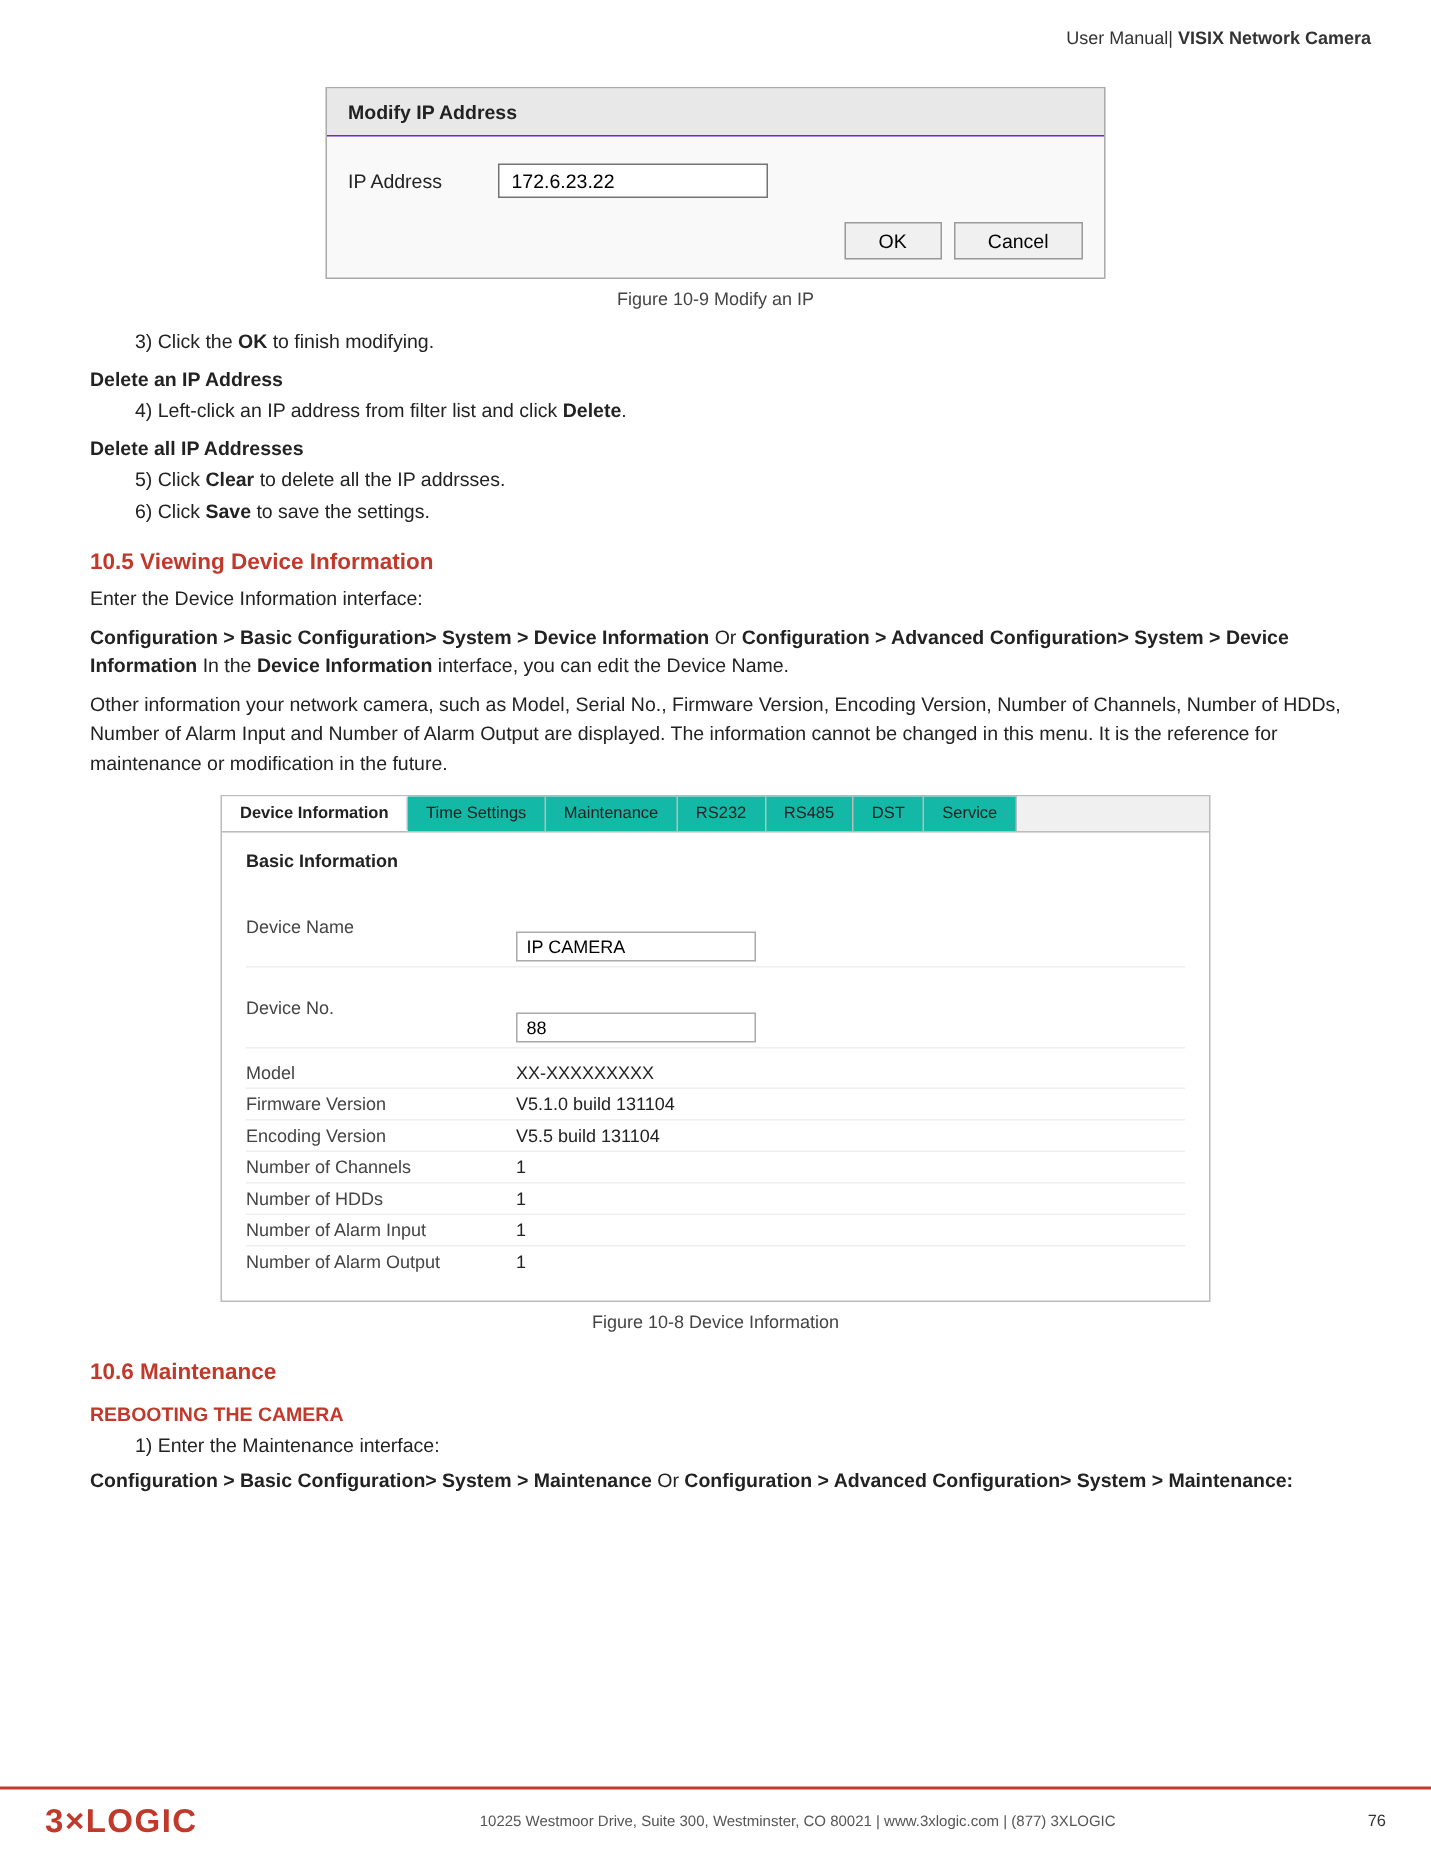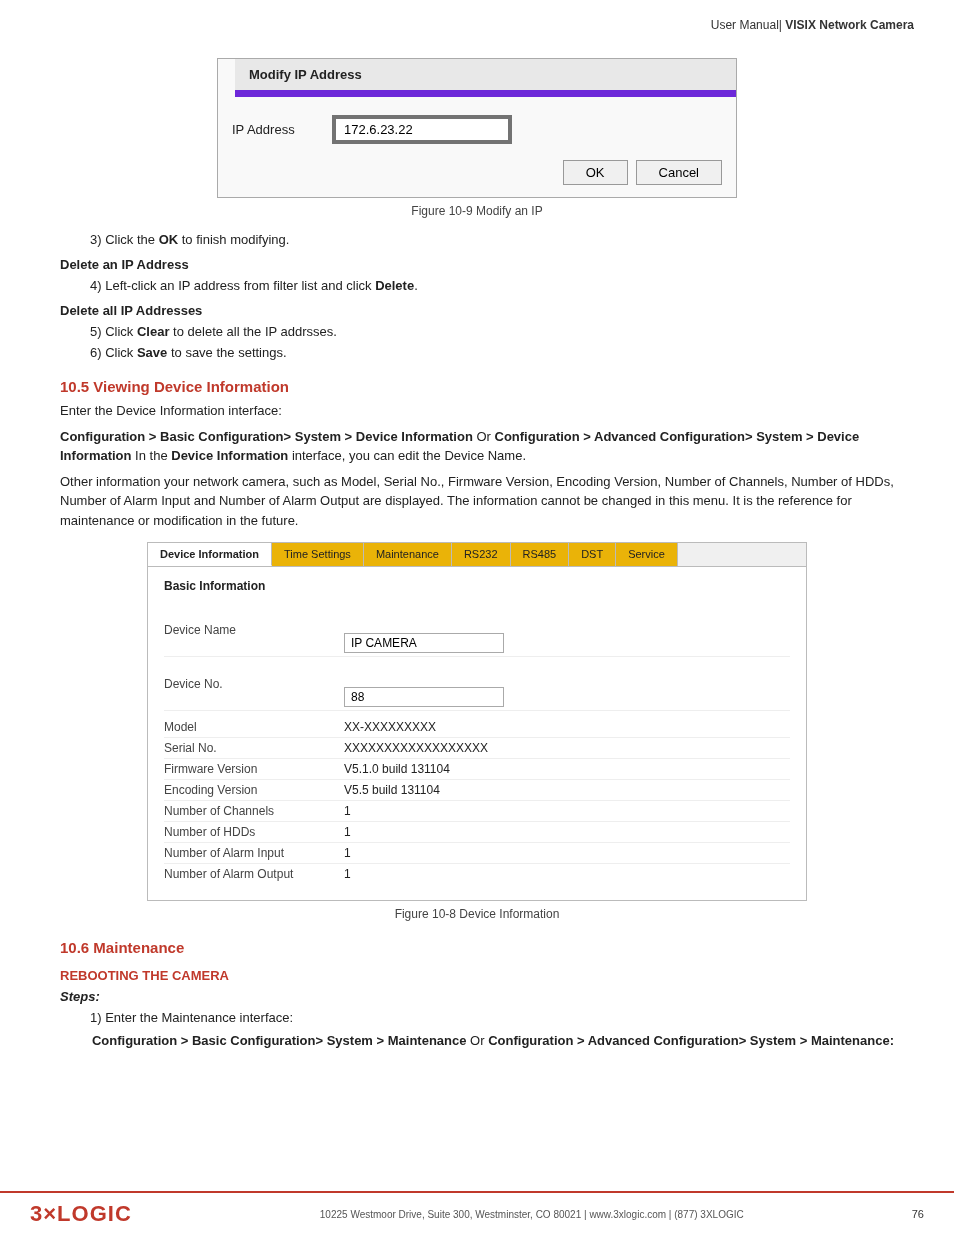--- a/index.html
+++ b/index.html
@@ -34,38 +34,37 @@
       border: 1px solid #aaa;
       margin: 10px auto 6px auto;
       width: 520px;
       background: #f9f9f9;
     }
     .modify-ip-title {
       background: #e8e8e8;
       padding: 8px 14px;
       font-weight: bold;
       font-size: 13px;
-      border-bottom: 7px solid #6d28d9;
-      margin-left: 17px;
+      border-bottom: 1px solid #6d28d9;
     }
     .modify-ip-body {
       padding: 18px 14px 12px 14px;
     }
     .modify-ip-row {
       display: flex;
       align-items: center;
       margin-bottom: 16px;
     }
     .modify-ip-label {
       width: 100px;
       font-size: 13px;
       color: #222;
     }
     .modify-ip-input {
-      border: 4px solid #737373;
+      border: 1px solid #737373;
       padding: 3px 8px;
       font-size: 13px;
       width: 180px;
       background: #fff;
     }
     .modify-ip-buttons {
       display: flex;
       justify-content: flex-end;
       gap: 8px;
       margin-top: 4px;
@@ -118,21 +117,21 @@
     .tab-bar {
       display: flex;
       border-bottom: 1px solid #bbb;
       background: #f0f0f0;
     }
     .tab-item {
       padding: 5px 12px;
       font-size: 11px;
       border-right: 1px solid #bbb;
       cursor: pointer;
-      background: #eab308;
+      background: #14b8a6;
     }
     .tab-item.active {
       background: #fff;
       border-bottom: 1px solid #fff;
       font-weight: bold;
     }
     .device-info-inner {
       padding: 12px 16px 16px 16px;
     }
     .basic-info-heading {
@@ -213,21 +212,21 @@
     .footer-page {
       font-size: 11px;
       color: #333;
     }
 
     p.body-text {
       font-size: 13px;
       margin: 6px 0;
       line-height: 1.5;
     }
-    .indent2 { margin-left: 30px; text-align: right; }
+    .indent2 { margin-left: 30px; }
 
     .di-spacer { height: 6px; }
   </style>
 </head>
 <body>
 
 <div class="page-header">
   <span>User Manual|</span><strong> VISIX Network Camera</strong>
 </div>
 
@@ -299,24 +298,20 @@
         <span class="di-label">Device No.</span>
         <input class="di-input" type="text" value="88" style="">
       </div>
       <div class="di-spacer"></div>
 
       <div class="di-row">
         <span class="di-label">Model</span>
         <span class="di-value">XX-XXXXXXXXX</span>
       </div>
 
-      <div class="di-row">
-        <span class="di-label">Serial No.</span>
-        <span class="di-value">XXXXXXXXXXXXXXXXXX</span>
-      </div>
 
       <div class="di-row">
         <span class="di-label">Firmware Version</span>
         <span class="di-value">V5.1.0 build 131104</span>
       </div>
 
       <div class="di-row">
         <span class="di-label">Encoding Version</span>
         <span class="di-value">V5.5 build 131104</span>
       </div>
@@ -343,21 +338,20 @@
     </div>
   </div>
   <div class="figure-caption">Figure 10-8 Device Information</div>
 
   <div class="section-title-red">
     <span class="section-num">10.6</span><span> Maintenance</span>
   </div>
 
   <div class="rebooting-heading">REBOOTING THE CAMERA</div>
 
-  <div class="steps-label">Steps:</div>
 
   <div class="step-item">
     1) <span>Enter the Maintenance interface:</span>
   </div>
 
   <p class="body-text indent2">
     <strong>Configuration &gt; Basic Configuration&gt; System &gt; Maintenance</strong><span>  Or  </span><strong>Configuration &gt; Advanced Configuration&gt; System &gt; Maintenance:</strong>
   </p>
 
 

